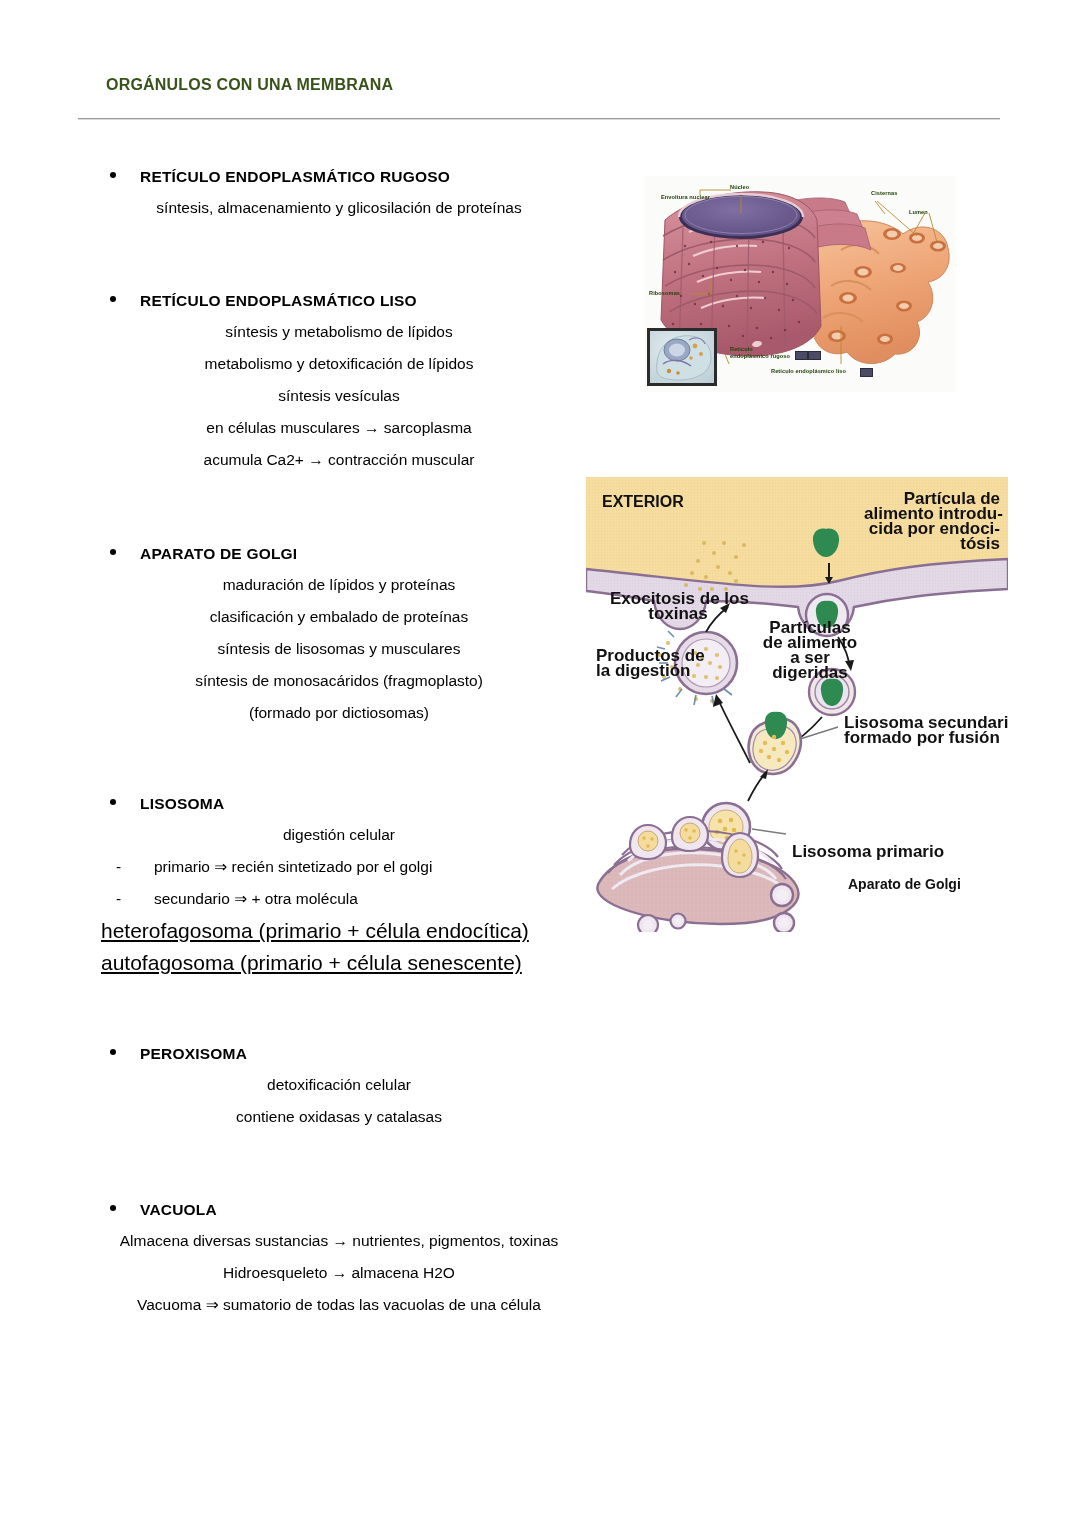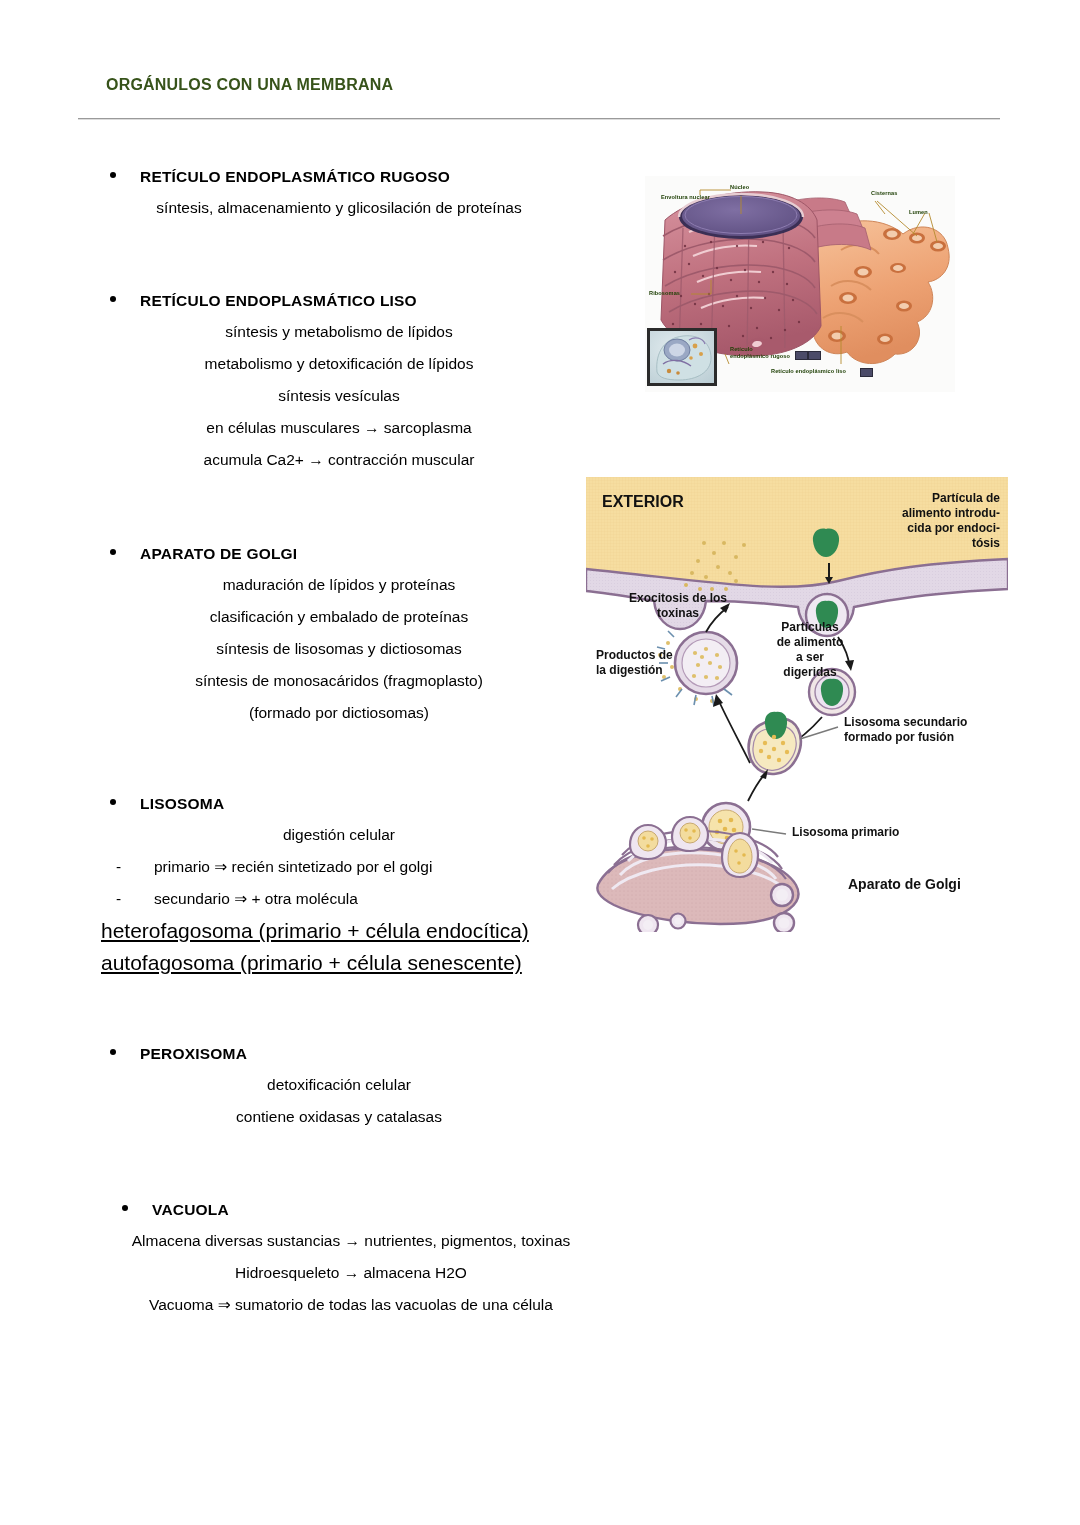--- a/index.html
+++ b/index.html
@@ -124,21 +124,21 @@
     top: 477px;
     width: 422px;
     height: 455px;
     background: #a16207;
     overflow: hidden;
   }
   #figure-lyso .ly-label {
     position: absolute;
     font-weight: bold;
     color: #111111;
-    font-size: 12px;
+    font-size: 17px;
     line-height: 15px;
     white-space: pre;
   }
 </style>
 </head>
 <body>
 
 <div id="doc-title">ORGÁNULOS CON UNA MEMBRANA</div>
 <div id="title-rule"></div>
 
@@ -164,21 +164,21 @@
     <div class="line">acumula Ca2+ → contracción muscular</div>
   </div>
 
   <div class="section" style="top:545px;">
     <div class="sec-head">
       <span class="bullet-dot"></span>
       <span class="sec-title">APARATO DE GOLGI</span>
     </div>
     <div class="line">maduración de lípidos y proteínas</div>
     <div class="line">clasificación y embalado de proteínas</div>
-    <div class="line">síntesis de lisosomas y dictiosomas</div>
+    <div class="line">síntesis de lisosomas y musculares</div>
     <div class="line">síntesis de monosacáridos (fragmoplasto)</div>
     <div class="line">(formado por dictiosomas)</div>
   </div>
 
   <div class="section" style="top:795px;">
     <div class="sec-head">
       <span class="bullet-dot"></span>
       <span class="sec-title">LISOSOMA</span>
     </div>
     <div class="line">digestión celular</div>
@@ -196,21 +196,21 @@
 
   <div class="section" style="top:1045px;">
     <div class="sec-head">
       <span class="bullet-dot"></span>
       <span class="sec-title">PEROXISOMA</span>
     </div>
     <div class="line">detoxificación celular</div>
     <div class="line">contiene oxidasas y catalasas</div>
   </div>
 
-  <div class="section" style="top:1201px;padding-left:12px;">
+  <div class="section" style="top:1201px;">
     <div class="sec-head">
       <span class="bullet-dot"></span>
       <span class="sec-title">VACUOLA</span>
     </div>
     <div class="line">Almacena diversas sustancias → nutrientes, pigmentos, toxinas</div>
     <div class="line">Hidroesqueleto → almacena H2O</div>
     <div class="line">Vacuoma ⇒ sumatorio de todas las vacuolas de una célula</div>
   </div>
 </div>
 
@@ -610,15 +610,15 @@
   <div class="ly-label" style="left:24px; top:114px; text-align:center; width:136px;">Exocitosis de los
 toxinas</div>
   <div class="ly-label" style="left:10px; top:171px; width:120px;">Productos de
 la digestión</div>
   <div class="ly-label" style="left:168px; top:143px; text-align:center; width:112px;">Partículas
 de alimento
 a ser
 digeridas</div>
   <div class="ly-label" style="left:258px; top:238px; width:160px;">Lisosoma secundario
 formado por fusión</div>
-  <div class="ly-label" style="left:206px; top:348px;">Lisosoma primario</div>
+  <div class="ly-label" style="left:206px; top:367px;">Lisosoma primario</div>
   <div class="ly-label" style="left:262px; top:400px; font-size:14px;">Aparato de Golgi</div>
 </div>
 
 </body></html>

